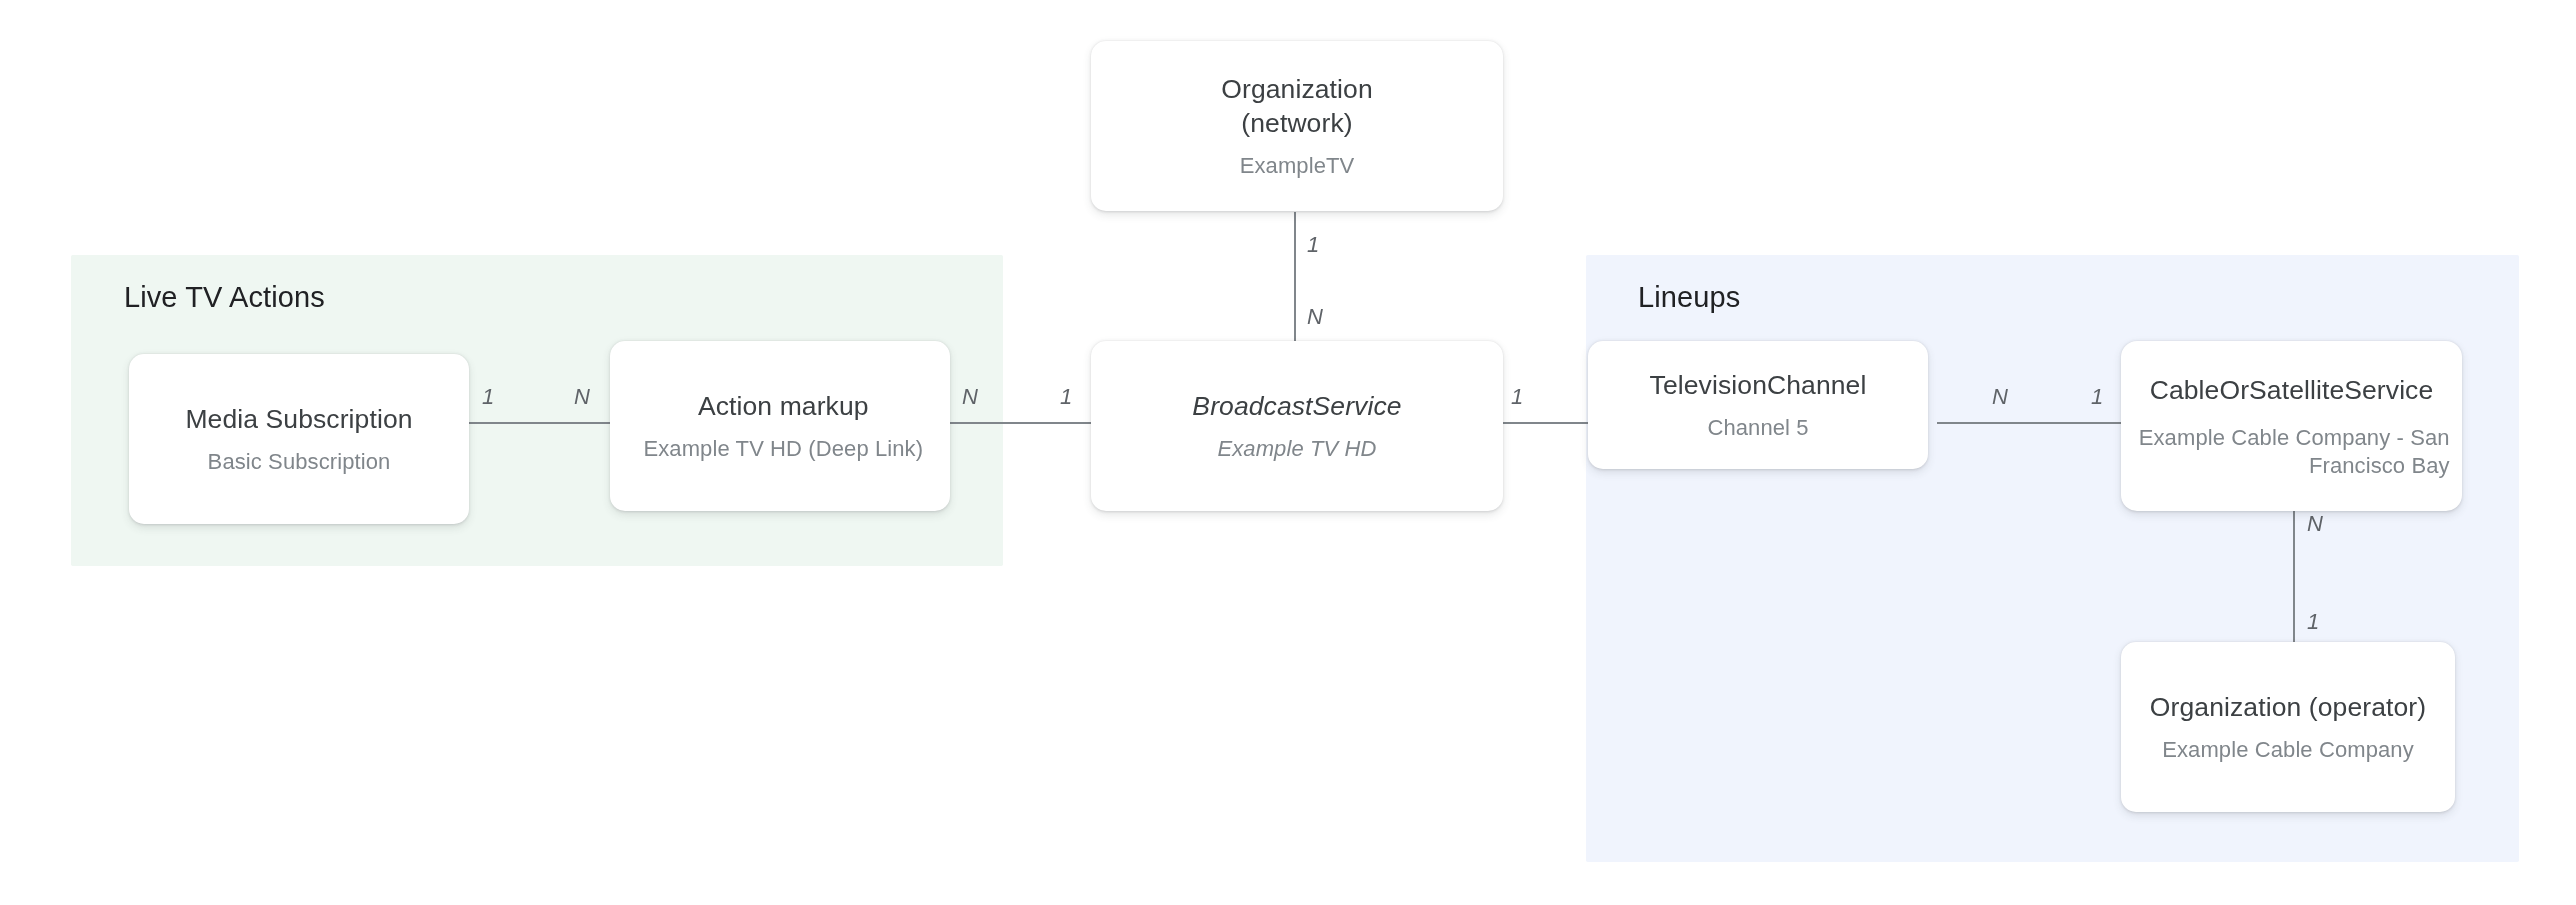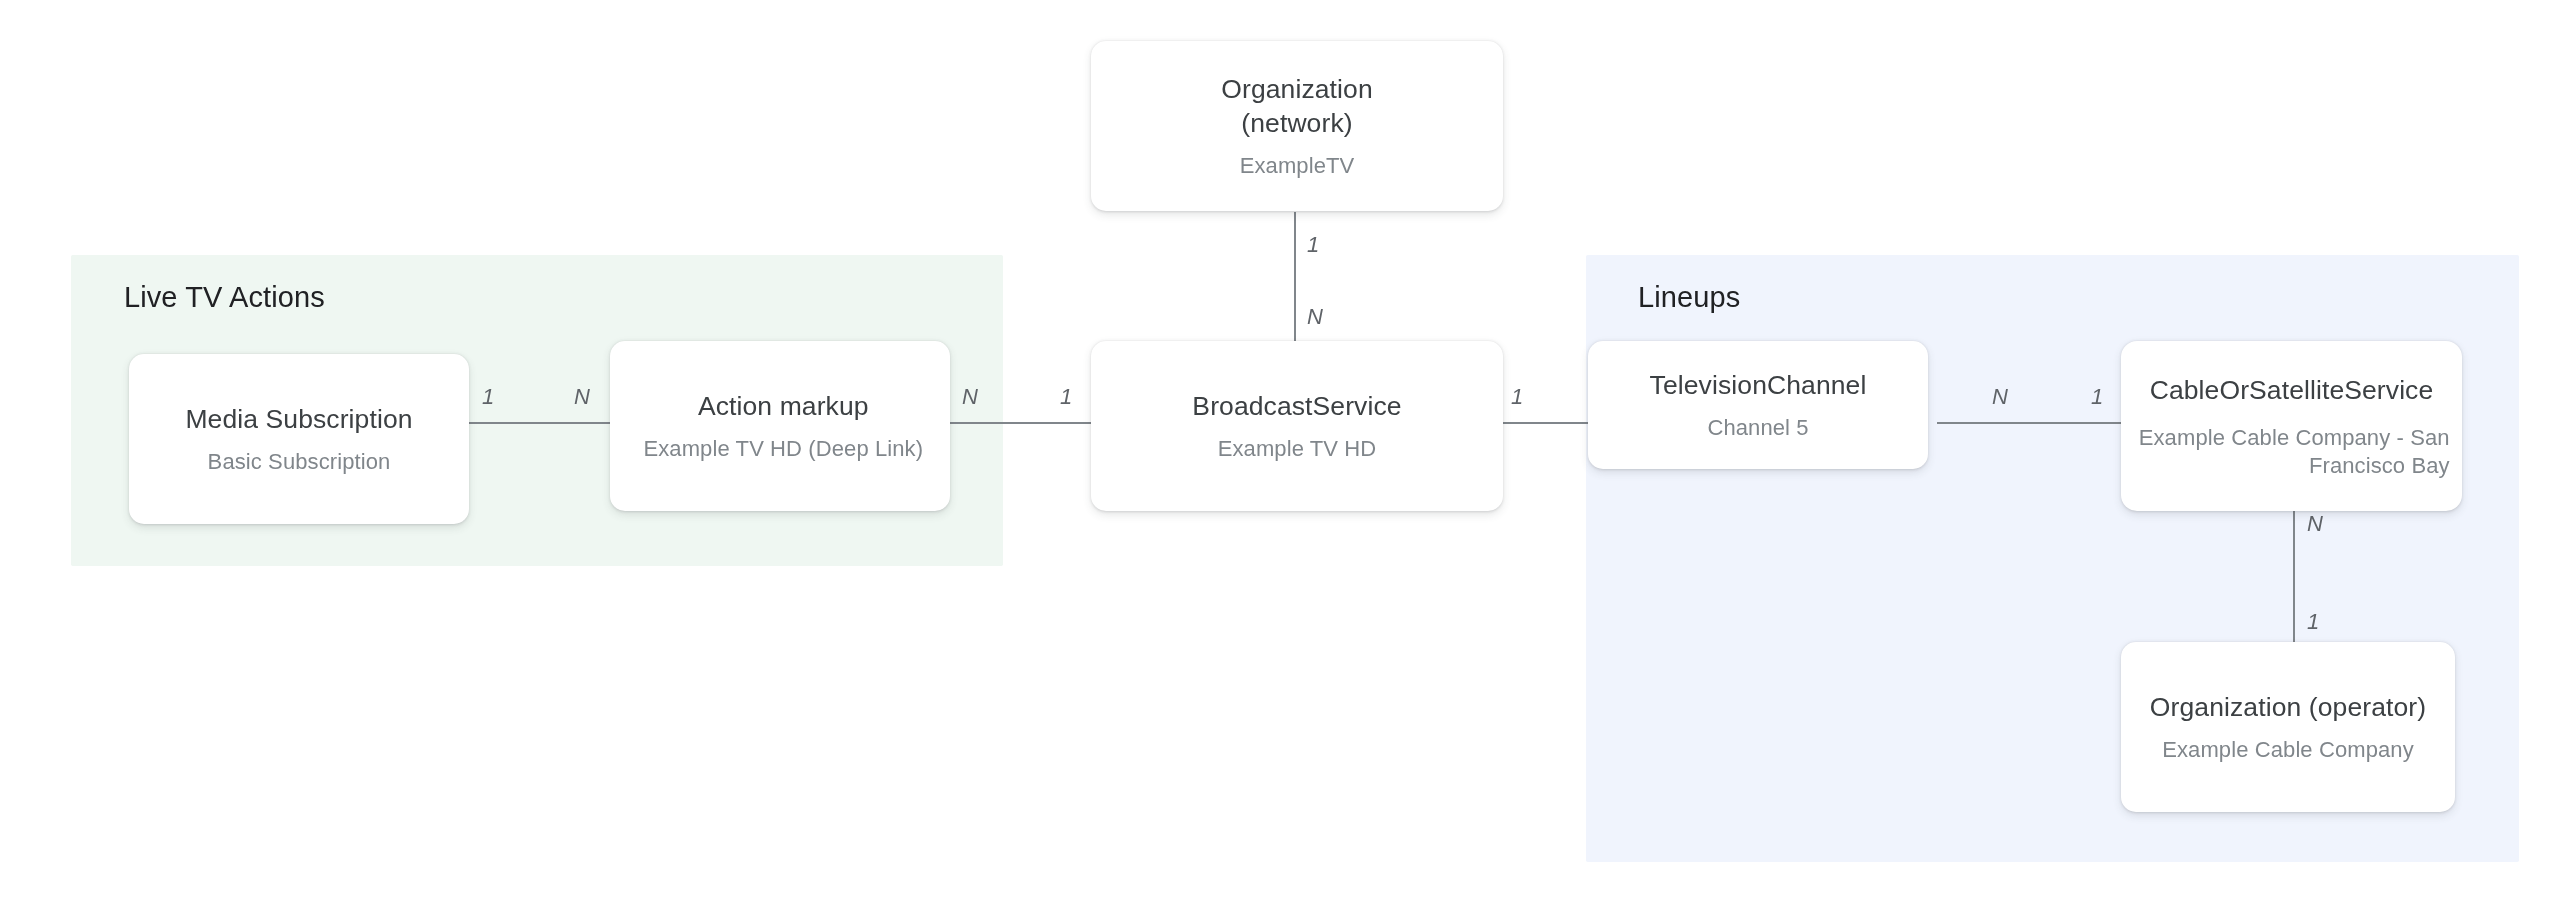--- a/index.html
+++ b/index.html
@@ -153,21 +153,21 @@
   <div class="card" style="left:129px; top:354px; width:340px; height:170px;">
     <div class="card-title">Media Subscription</div>
     <div class="card-subtitle">Basic Subscription</div>
   </div>
 
   <div class="card" style="left:610px; top:341px; width:340px; height:170px;padding-left:19px;">
     <div class="card-title">Action markup</div>
     <div class="card-subtitle">Example TV HD (Deep Link)</div>
   </div>
 
-  <div class="card" style="left:1091px; top:341px; width:412px; height:170px;">
+  <div class="card" style="left:1091px; top:341px; width:412px; height:170px;font-style:italic;">
     <div class="card-title">BroadcastService</div>
     <div class="card-subtitle">Example TV HD</div>
   </div>
 
   <div class="card" style="left:1588px; top:341px; width:340px; height:128px;">
     <div class="card-title">TelevisionChannel</div>
     <div class="card-subtitle">Channel 5</div>
   </div>
 
   <div class="card" style="left:2121px; top:341px; width:341px; height:170px;border-radius:16px;">

